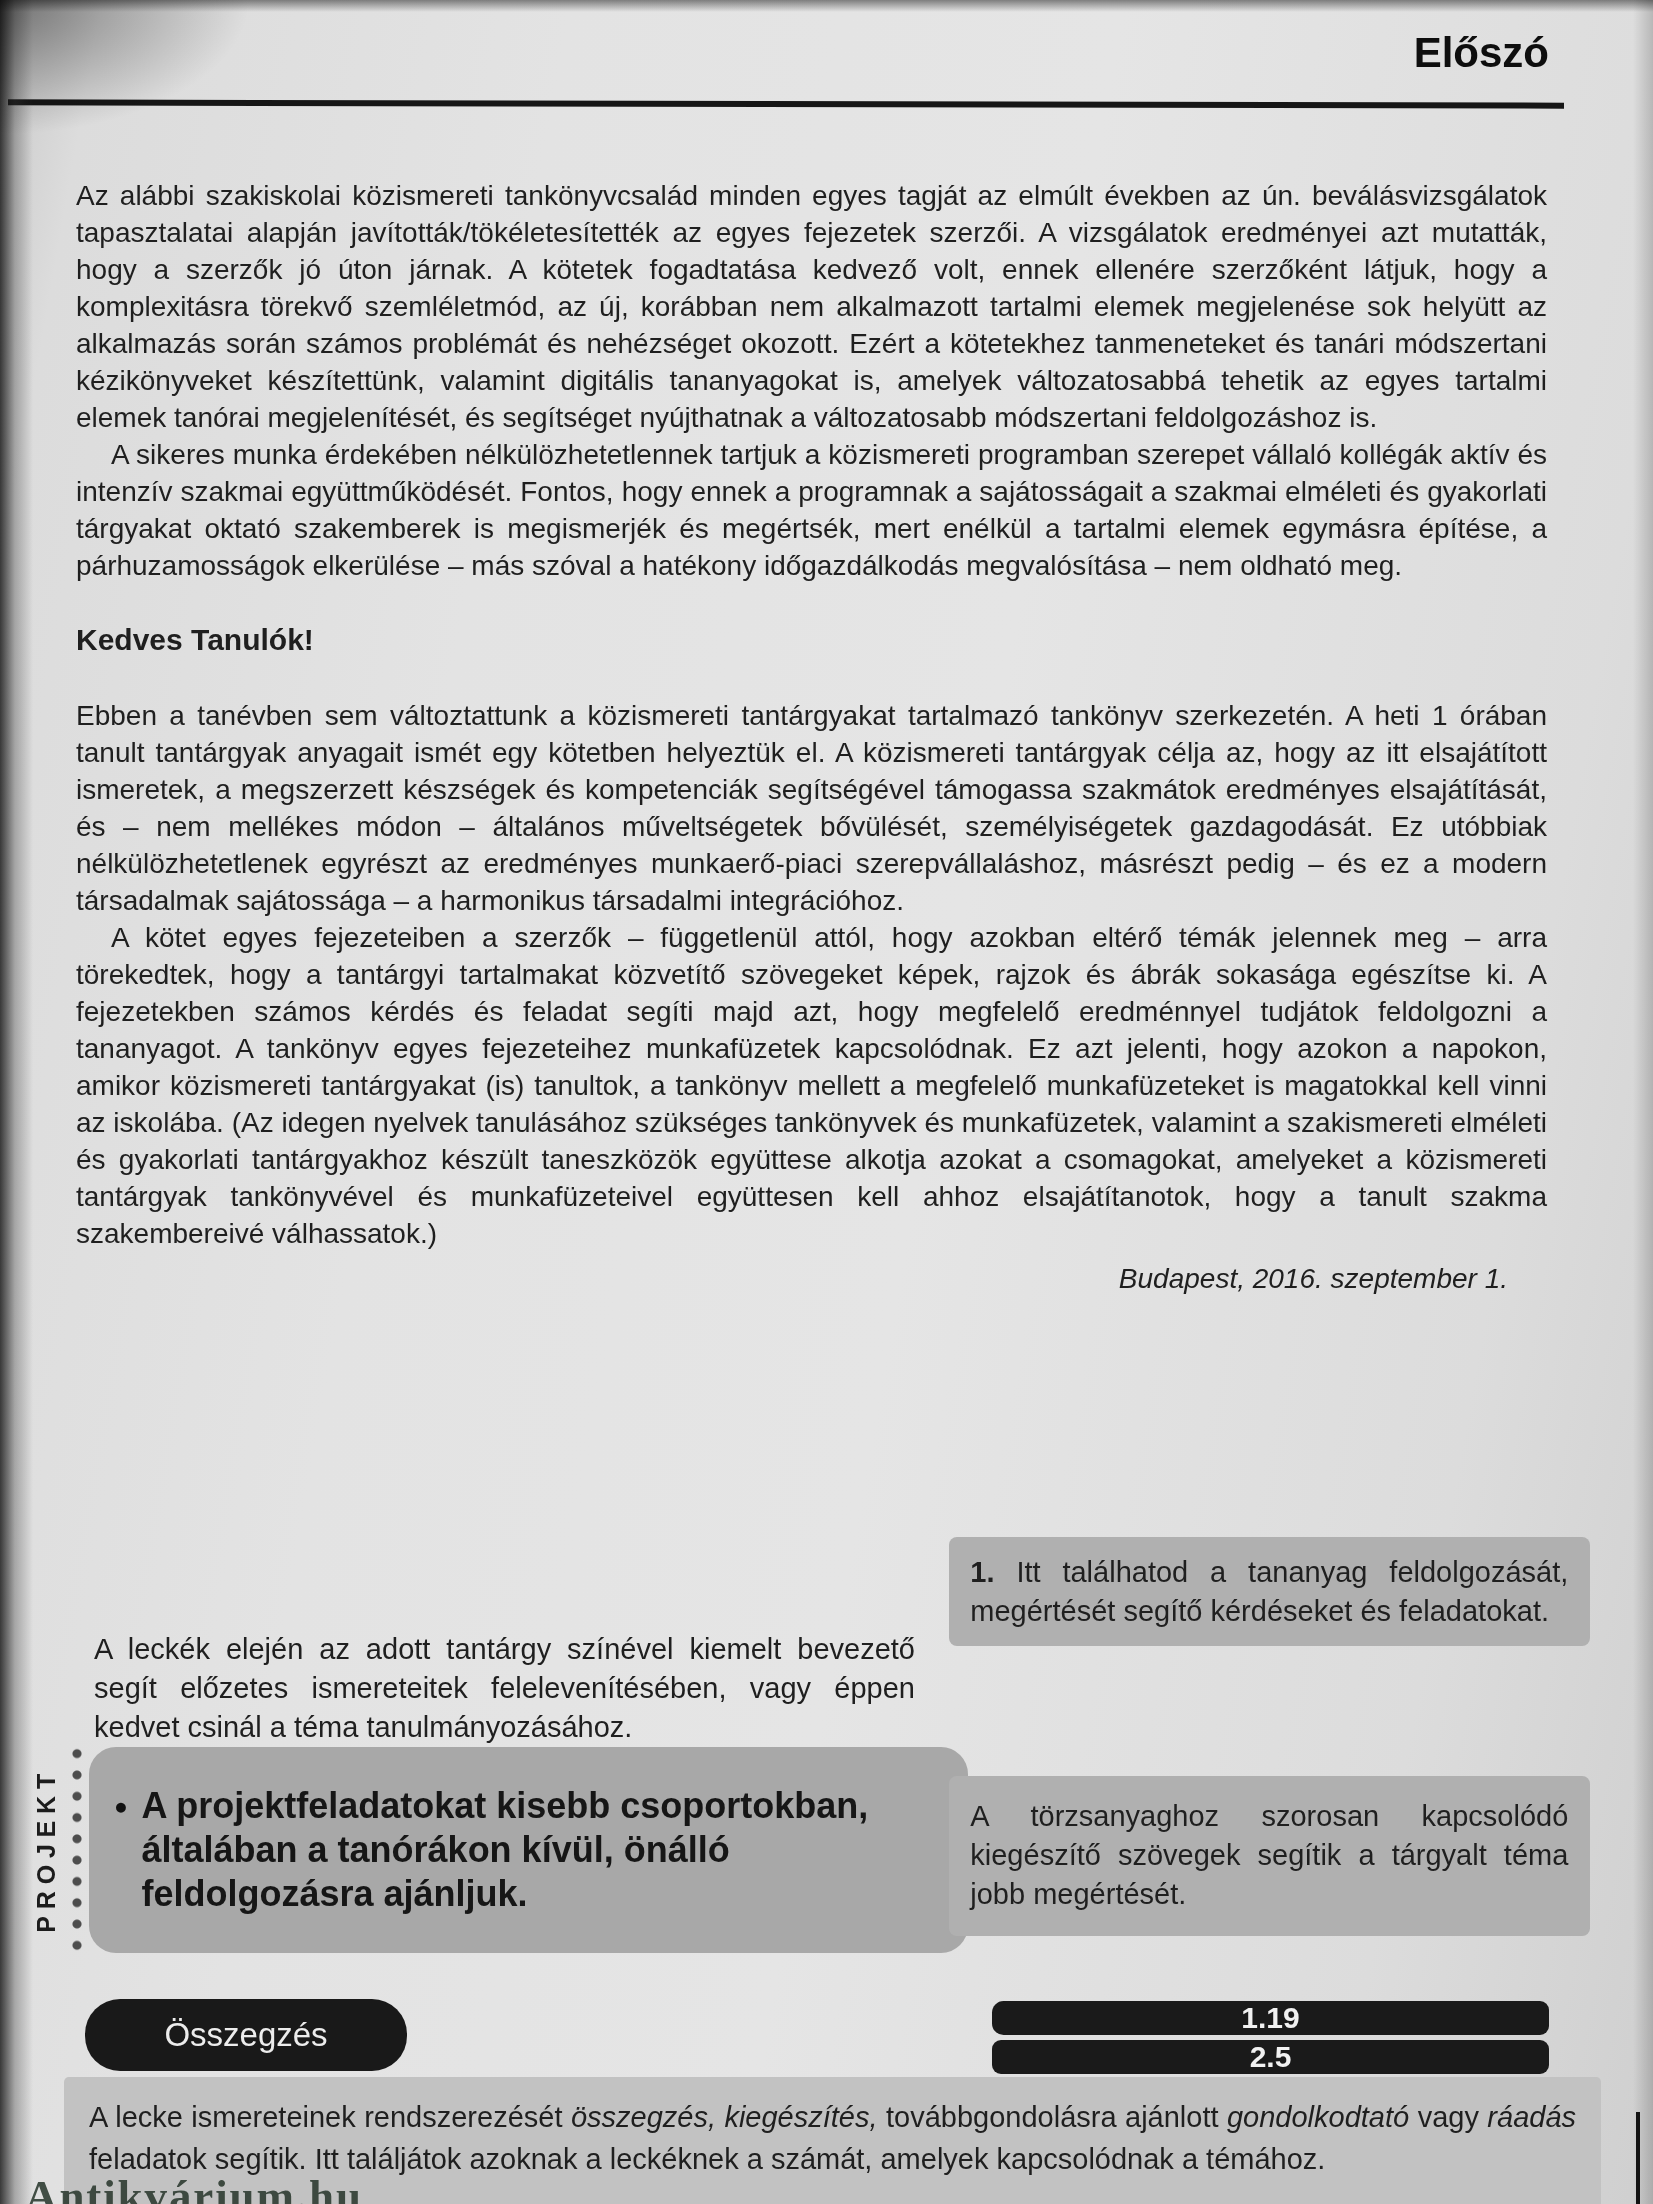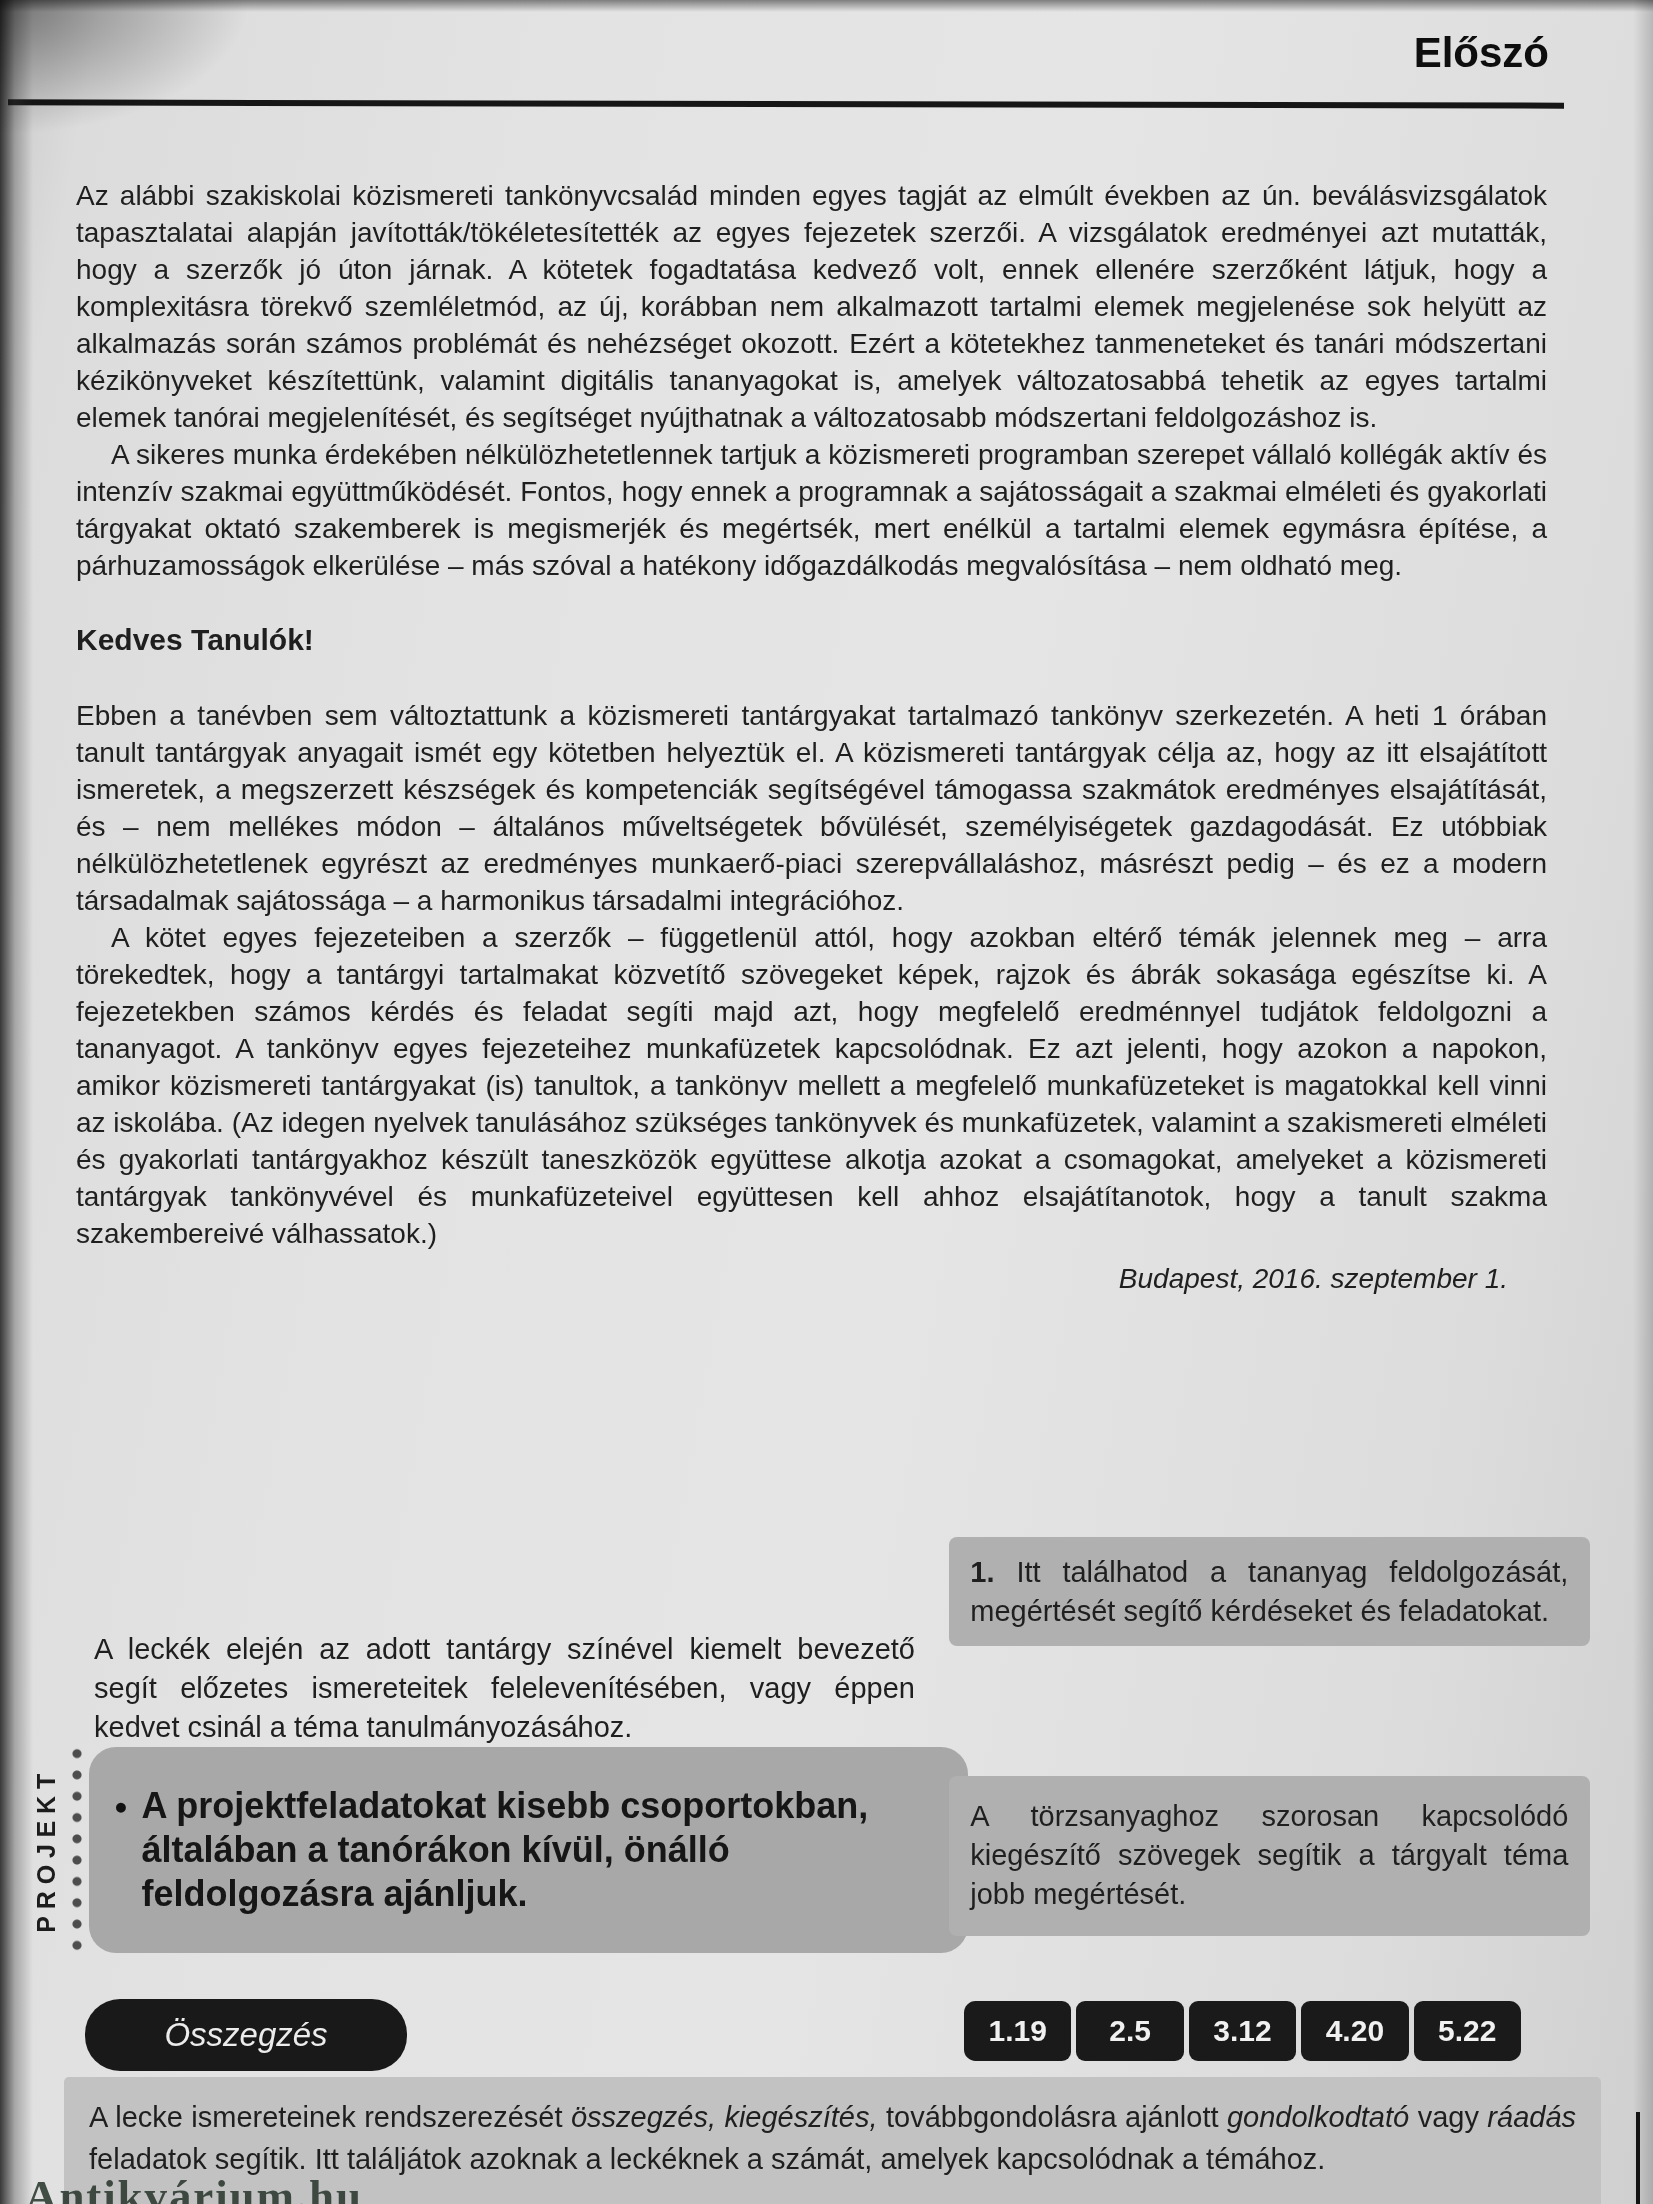--- a/index.html
+++ b/index.html
@@ -51,22 +51,22 @@
     background-image:radial-gradient(circle at center, #4d4d4d 3.9px, transparent 4.9px);
     background-size:13.6px 21.3px; background-repeat:repeat-y; background-position:center top; }
   .projekt-box { position:absolute; left:89px; top:1747px; width:821px; height:206px;
     background:#a8a8a8; border-radius:27px; display:flex; align-items:center; padding:0 33px 0 25px; }
   .projekt-inner { display:flex; gap:13.6px; }
   .bullet { font-size:23px; line-height:44px; color:#111; }
   .ptext { font-weight:bold; font-size:36px; line-height:44px; color:#161616; }
 
   .summary-pill { position:absolute; left:85px; top:1999px; width:322px; height:72px;
     background:#191919; border-radius:35px; display:flex; align-items:center; justify-content:center; }
-  .summary-pill span { color:#ececec; font-style:italic; font-size:33px; }
-  .lesson-row { position:absolute; left:964px; top:2001px; width:557px; height:60px; display:flex; gap:4.9px; }
+  .summary-pill span { color:#ececec; font-size:33px; }
+  .lesson-row { position:absolute; left:992px; top:2001px; width:557px; height:60px; display:flex; gap:4.9px;flex-direction:column; }
   .lesson-cell { flex:1; background:#1a1a1a; color:#f1f1f1; font-weight:bold; font-size:30px;
     display:flex; align-items:center; justify-content:center; border-radius:9px; }
   .lesson-cell:first-child { border-top-left-radius:11.6px; border-bottom-left-radius:11.6px; }
   .lesson-cell:last-child { border-top-right-radius:11.6px; border-bottom-right-radius:11.6px; }
 
   .footer-box { position:absolute; left:64px; top:2077px; width:1487px; height:124px;
     background:#c2c2c2; border-radius:4.9px; padding:19.4px 25px; text-align:justify;
     font-size:29px; line-height:42px; }
   .footer-box em { font-style:italic; }
 </style>

